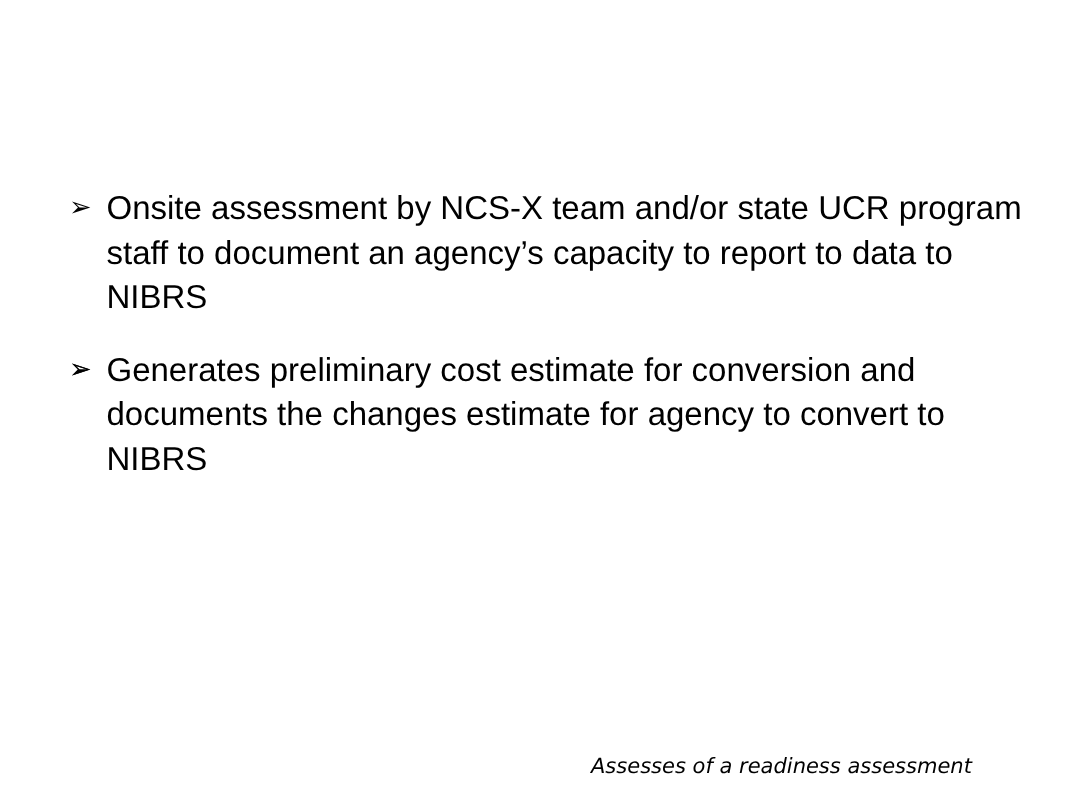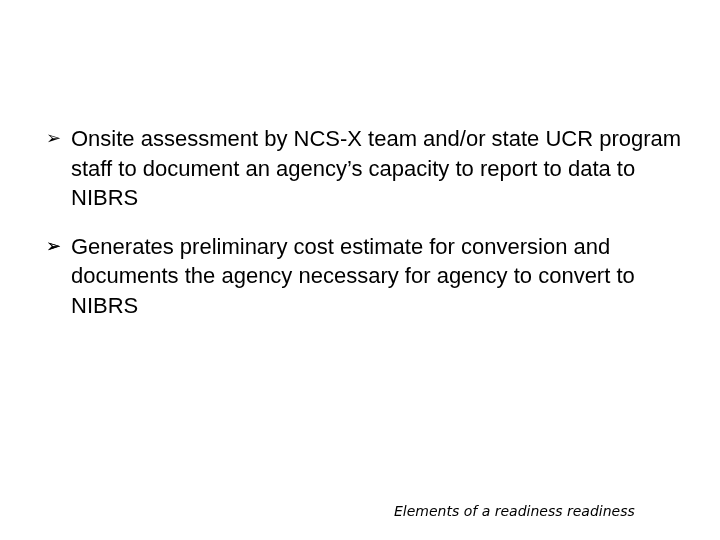--- a/index.html
+++ b/index.html
@@ -62,18 +62,18 @@
 <ul class="bullets">
   <li class="bullet">
     <span class="bullet-arrow">➢</span>
     <span>Onsite assessment by NCS-X team and/or state UCR program staff to document an agency’s capacity to report to data to NIBRS</span>
   </li>
   <li class="bullet">
     <span class="bullet-arrow">➢</span>
   </li>
   <li class="bullet">
     <span class="bullet-arrow">➢</span>
-    <span>Generates preliminary cost estimate for conversion and documents the agency necessary for agency to convert to NIBRS</span>
+    <span>Generates preliminary cost estimate for conversion and documents the changes estimate for agency to convert to NIBRS</span>
   </li>
 </ul>
 
-<div class="footer-title">Elements of a readiness readiness</div>
+<div class="footer-title">Assesses of a readiness assessment</div>
 <div class="page-number">15</div>
 
 </body></html>

